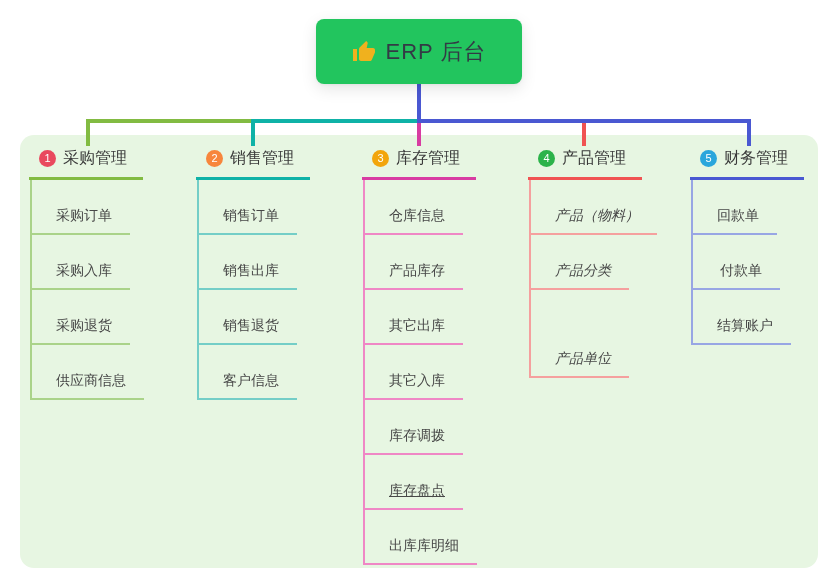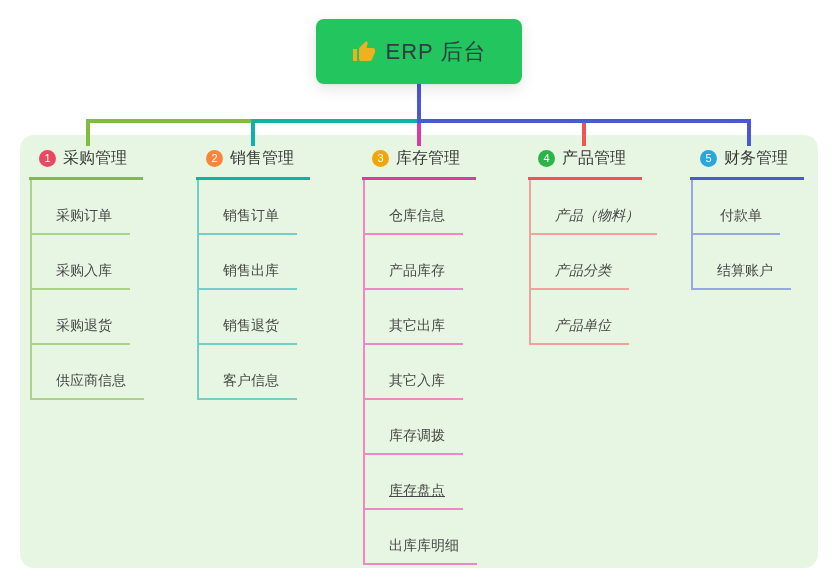--- a/index.html
+++ b/index.html
@@ -124,26 +124,27 @@
       </div>
     </div>
     <div class="branch" style="left: 528px;">
       <div class="branch-header" style="border-bottom-color: rgb(240, 83, 82);">
         <span class="badge" style="background: rgb(44, 179, 74);">4</span>
         <span class="branch-title">产品管理</span>
       </div>
       <div class="children" style="border-left-color: rgb(245, 160, 158); font-style: italic;">
         <div class="child" style="border-bottom-color: rgb(245, 160, 158);">产品（物料）</div>
         <div class="child" style="border-bottom-color: rgb(245, 160, 158);">产品分类</div>
-        <div class="child" style="border-bottom-color: rgb(245, 160, 158);">产品单位</div>
+        <div class="child" style="border-bottom-color: rgb(245, 160, 158); margin-top: 33px;">产品单位</div>
       </div>
     </div>
     <div class="branch" style="left: 690px;">
       <div class="branch-header" style="border-bottom-color: rgb(74, 88, 210);">
         <span class="badge" style="background: rgb(42, 166, 220);">5</span>
         <span class="branch-title">财务管理</span>
       </div>
       <div class="children" style="border-left-color: rgb(152, 166, 228);">
+        <div class="child" style="border-bottom-color: rgb(152, 166, 228);">回款单</div>
         <div class="child" style="border-bottom-color: rgb(152, 166, 228); padding-left: 27px;">付款单</div>
         <div class="child" style="border-bottom-color: rgb(152, 166, 228);">结算账户</div>
       </div>
     </div>
   </div>
 
 </body></html>

